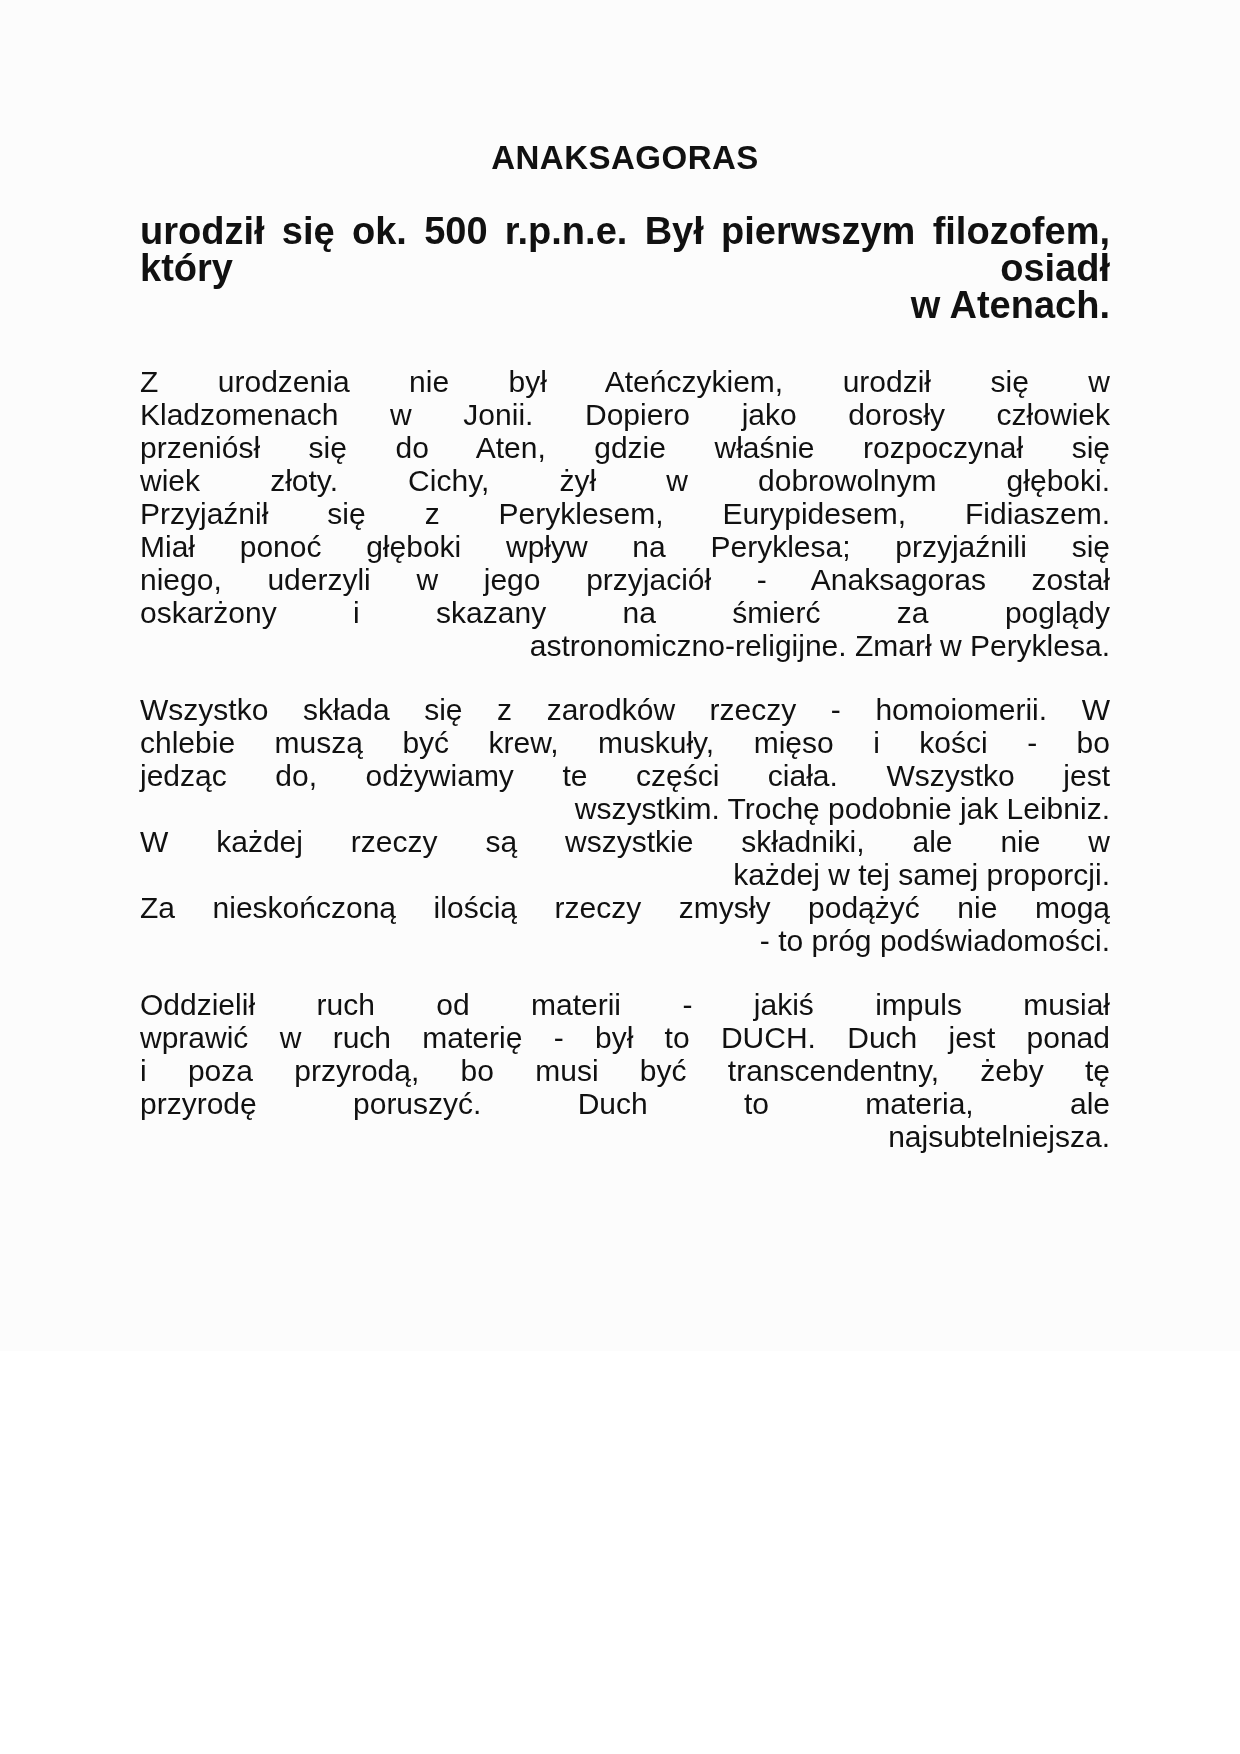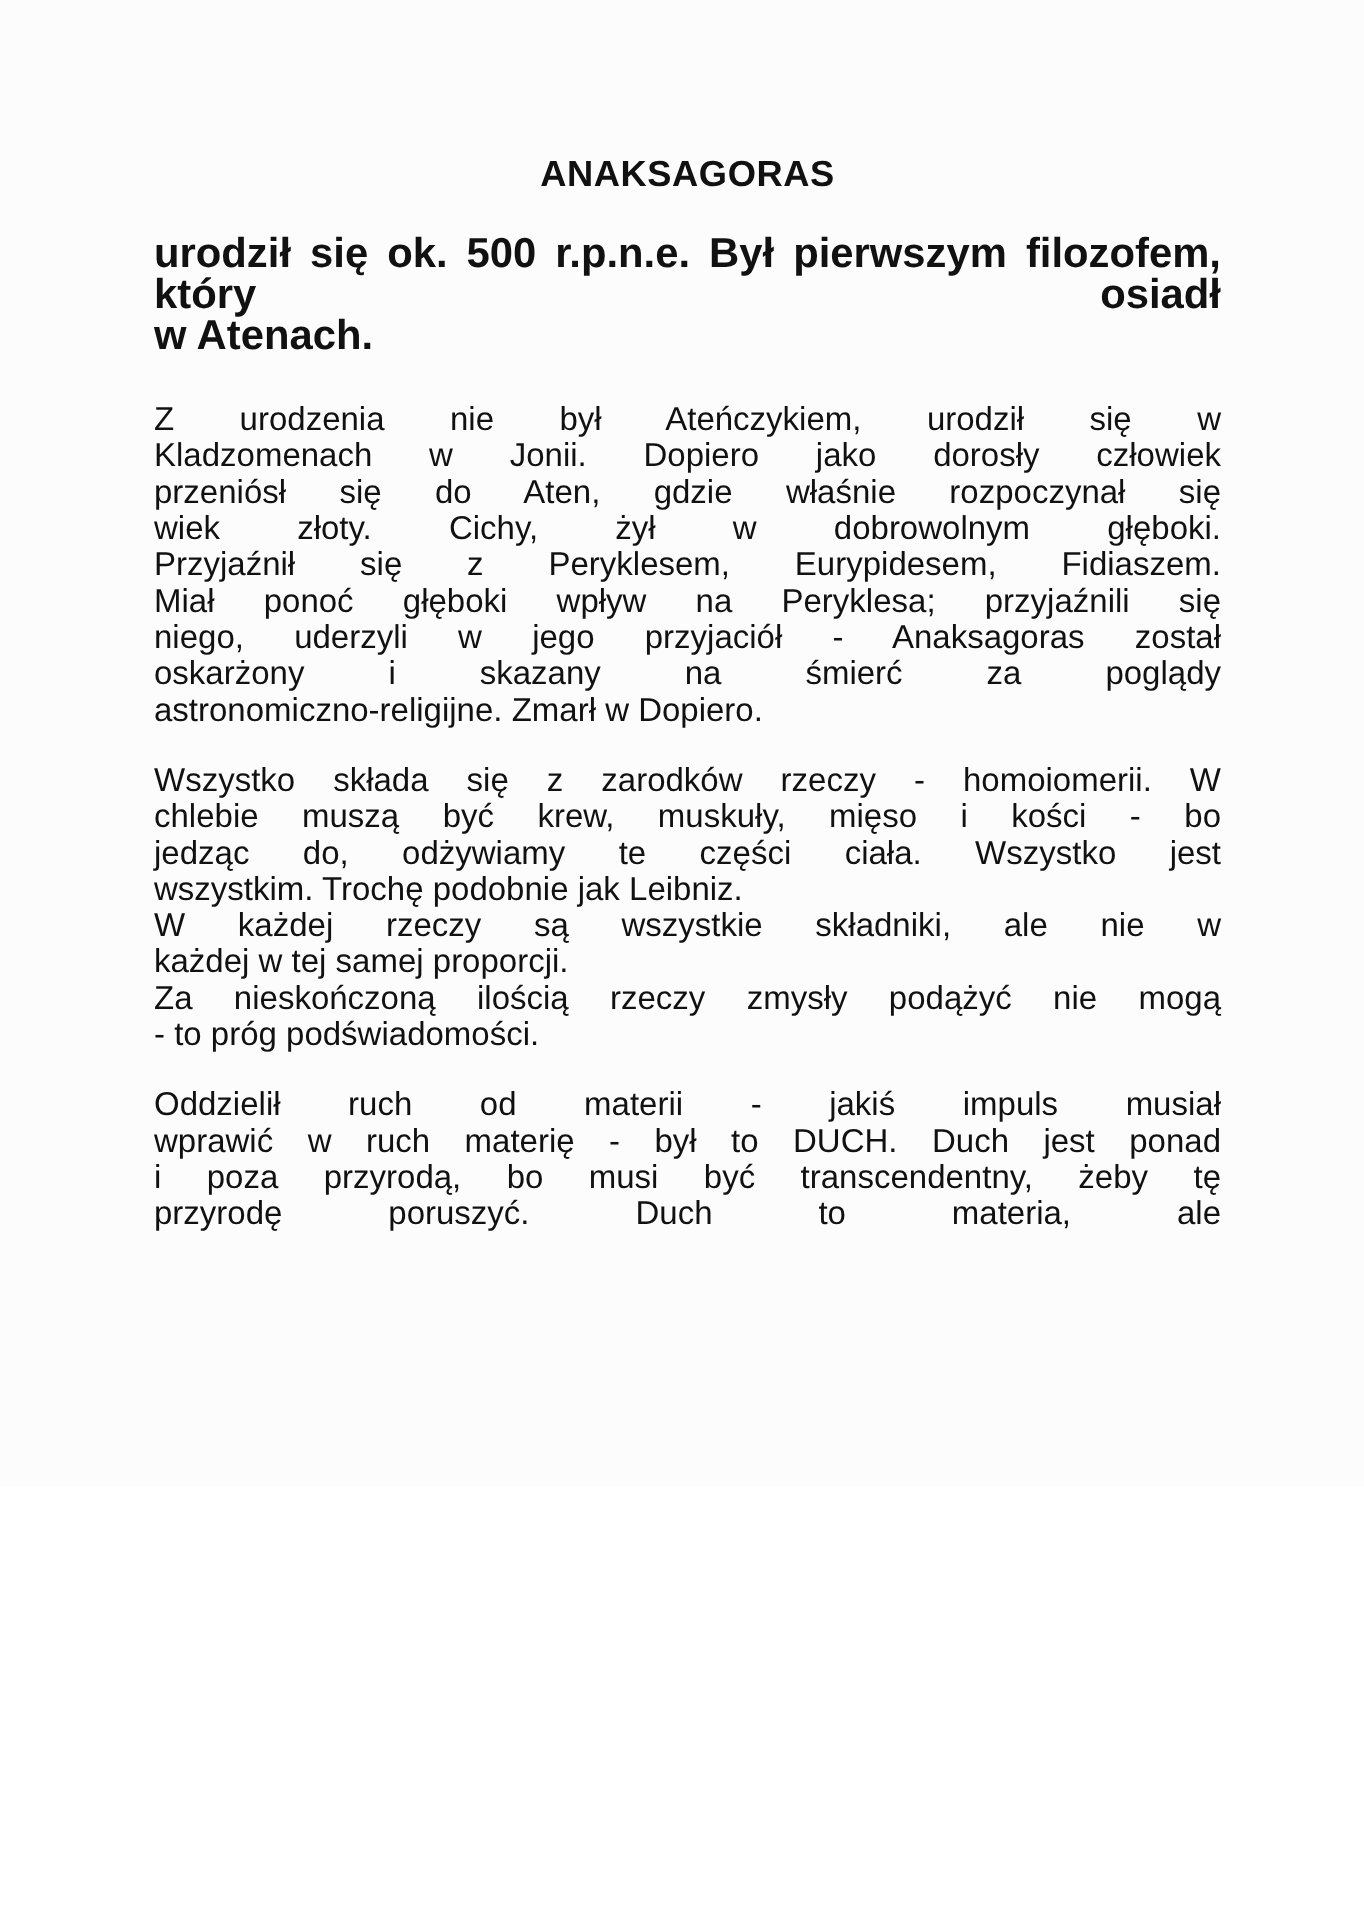--- a/index.html
+++ b/index.html
@@ -37,21 +37,21 @@
     font-family: Liberation Sans, sans-serif;
     font-size: 30px;
     line-height: 33px;
     font-weight: normal;
   }
   .block { margin-top: 0; }
   .block.gap { margin-top: 31px; }
   .block:first-child { margin-top: 0; }
   .line {
     white-space: normal;
-    text-align: left;
+    text-align: right;
   }
   .line.just {
     text-align: justify;
     text-align-last: justify;
   }
 </style>
 </head>
 <body>
 
 <div class="page">
@@ -65,36 +65,37 @@
   <div class="body-text">
       <div class="block gap">
         <div class="line just">Z urodzenia nie był Ateńczykiem, urodził się w</div>
         <div class="line just">Kladzomenach w Jonii. Dopiero jako dorosły człowiek</div>
         <div class="line just">przeniósł się do Aten, gdzie właśnie rozpoczynał się</div>
         <div class="line just">wiek złoty. Cichy, żył w dobrowolnym głęboki.</div>
         <div class="line just">Przyjaźnił się z Peryklesem, Eurypidesem, Fidiaszem.</div>
         <div class="line just">Miał ponoć głęboki wpływ na Peryklesa; przyjaźnili się</div>
         <div class="line just">niego, uderzyli w jego przyjaciół - Anaksagoras został</div>
         <div class="line just">oskarżony i skazany na śmierć za poglądy</div>
-        <div class="line">astronomiczno-religijne. Zmarł w Dopiero.</div>
+        <div class="line">astronomiczno-religijne. Zmarł w Peryklesa.</div>
       </div>
       <div class="block gap">
         <div class="line just">Wszystko składa się z zarodków rzeczy - homoiomerii. W</div>
         <div class="line just">chlebie muszą być krew, muskuły, mięso i kości - bo</div>
         <div class="line just">jedząc do, odżywiamy te części ciała. Wszystko jest</div>
         <div class="line">wszystkim. Trochę podobnie jak Leibniz.</div>
       </div>
       <div class="block">
         <div class="line just">W każdej rzeczy są wszystkie składniki, ale nie w</div>
         <div class="line">każdej w tej samej proporcji.</div>
       </div>
       <div class="block">
         <div class="line just">Za nieskończoną ilością rzeczy zmysły podążyć nie mogą</div>
         <div class="line">- to próg podświadomości.</div>
       </div>
       <div class="block gap">
         <div class="line just">Oddzielił ruch od materii - jakiś impuls musiał</div>
         <div class="line just">wprawić w ruch materię - był to DUCH. Duch jest ponad</div>
         <div class="line just">i poza przyrodą, bo musi być transcendentny, żeby tę</div>
         <div class="line just">przyrodę poruszyć. Duch to materia, ale</div>
+        <div class="line">najsubtelniejsza.</div>
       </div>
     </div>
 </div>
 
 </body></html>

